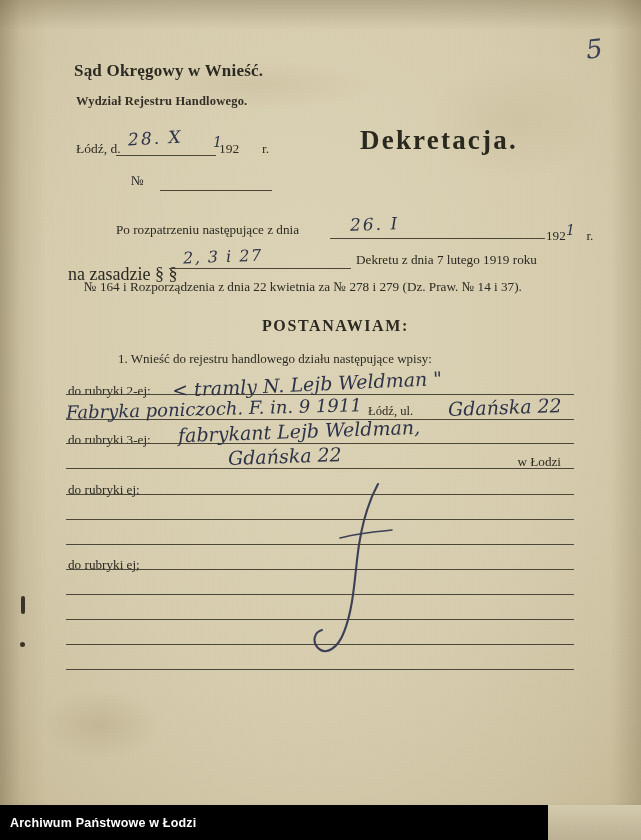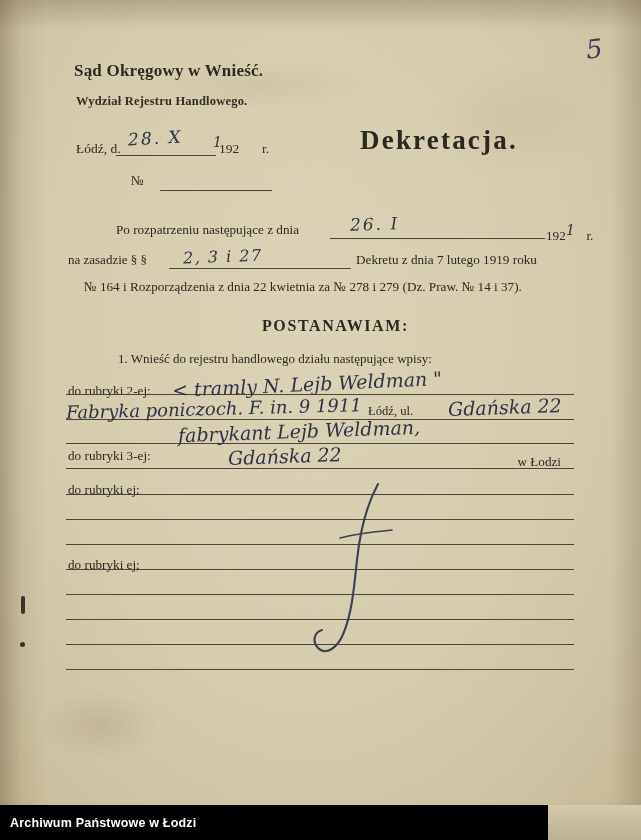--- a/index.html
+++ b/index.html
@@ -153,22 +153,22 @@
     width: 215px;
     border-bottom: 1px solid #4a463a;
   }
   .year-1921b {
     position: absolute;
     left: 546px; top: 228px;
     font-size: 13.2px;
   }
   .para-2a {
     position: absolute;
-    left: 68px; top: 252px;
-    font-size: 13px;
+    left: 68px; top: 264px;
+    font-size: 18px;
   }
   .rule-p2 {
     position: absolute;
     left: 169px; top: 268px;
     width: 182px;
     border-bottom: 1px solid #4a463a;
   }
   .para-2b {
     position: absolute;
     left: 356px; top: 252px;
@@ -354,21 +354,21 @@
     <div class="para-3">№ 164 i Rozporządzenia z dnia 22 kwietnia za № 278 i 279 (Dz. Praw. № 14 i 37).</div>
 
     <div class="postanawiam">POSTANAWIAM:</div>
     <div class="item-1">1.   Wnieść do rejestru handlowego działu następujące wpisy:</div>
 
     <div class="rub-label" style="left:68px; top:383px;">do rubryki 2-ej:</div>
     <div class="rub-line" style="left:66px; top:394px; width:508px;"></div>
     <div class="lodz-ul">Łódź, ul.</div>
     <div class="rub-line" style="left:66px; top:419px; width:508px;"></div>
 
-    <div class="rub-label" style="left:68px; top:432px;margin-top:16px;">do rubryki 3-ej:</div>
+    <div class="rub-label" style="left:68px; top:432px;">do rubryki 3-ej:</div>
     <div class="rub-line" style="left:66px; top:443px; width:508px;"></div>
     <div class="rub-line" style="left:66px; top:468px; width:508px;"></div>
     <div class="w-lodzi">w Łodzi</div>
 
     <div class="rub-label" style="left:68px; top:482px;">do rubryki     ej:</div>
     <div class="rub-line" style="left:66px; top:494px; width:508px;"></div>
     <div class="rub-line" style="left:66px; top:519px; width:508px;"></div>
     <div class="rub-line" style="left:66px; top:544px; width:508px;"></div>
 
     <div class="rub-label" style="left:68px; top:557px;">do rubryki     ej;</div>

